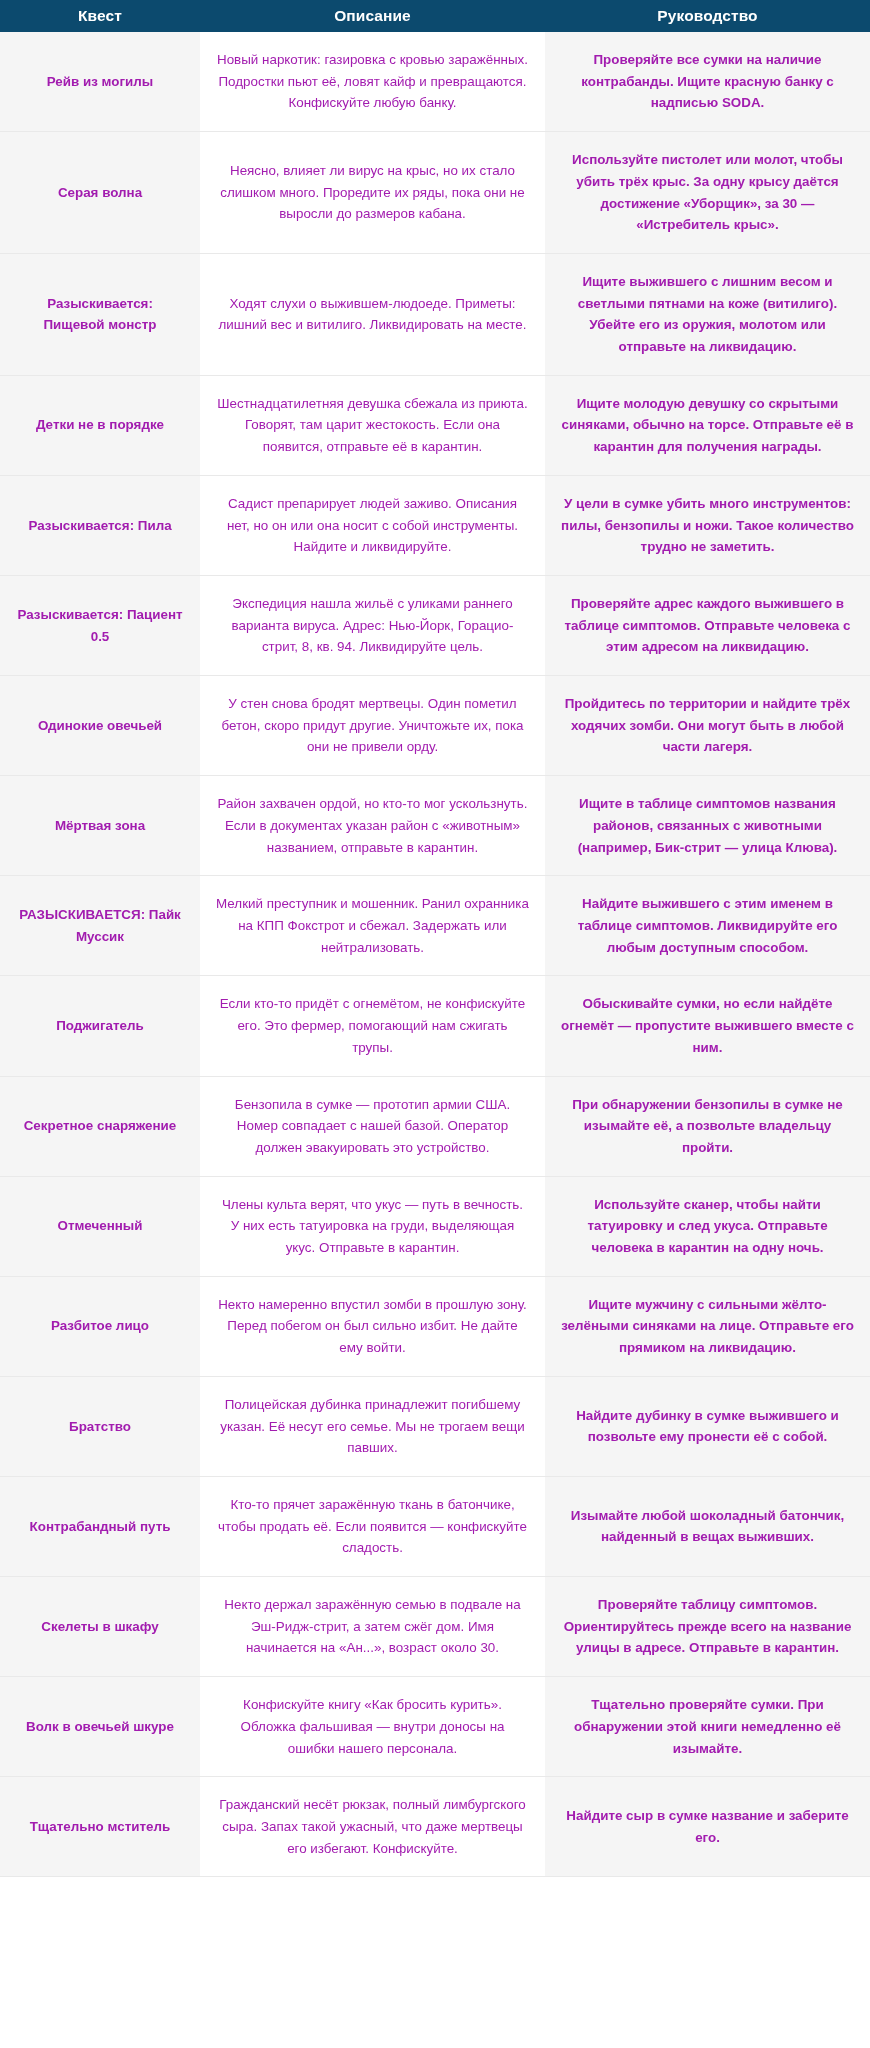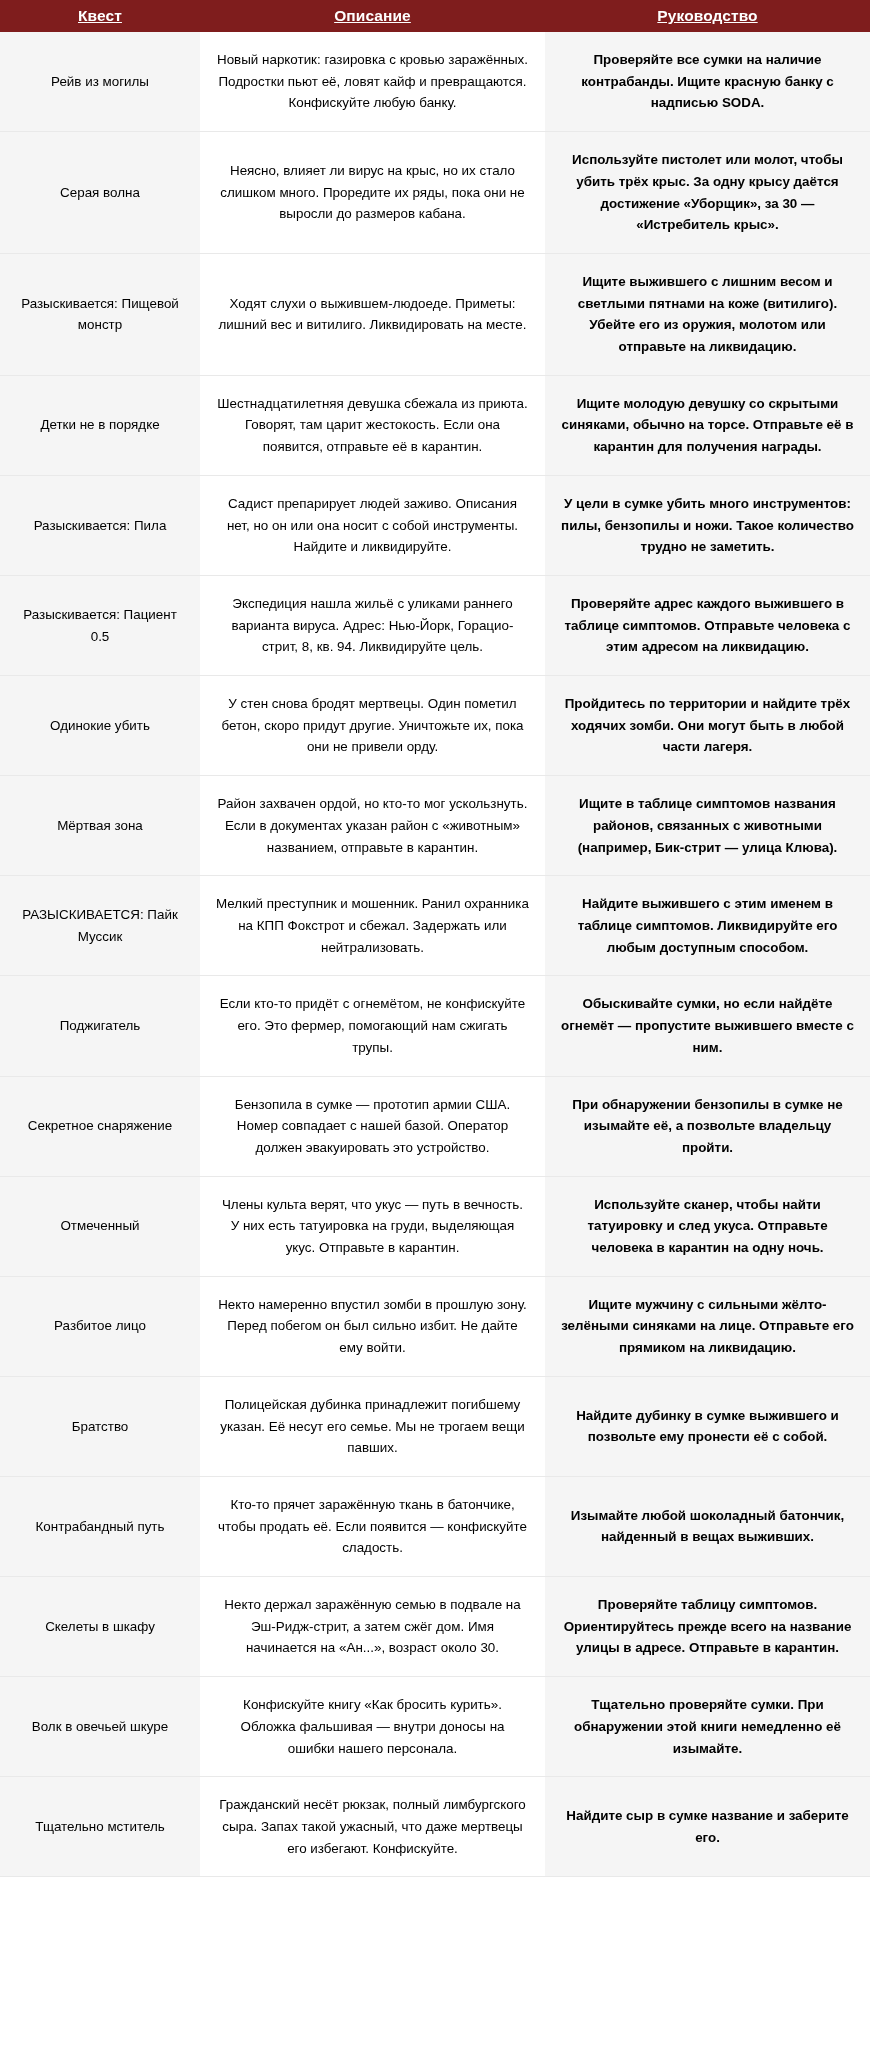--- a/index.html
+++ b/index.html
@@ -16,54 +16,53 @@
 
   .quest-table {
     width: 870px;
     border-collapse: collapse;
     table-layout: fixed;
     background: #ffffff;
   }
 
   
   .quest-table thead th {
-    background: #7f1d1d;
+    background: #0c4a6e;
     color: #ffffff;
     font-size: 15.5px;
     font-weight: bold;
     text-align: center;
     padding: 0 6px;
     height: 32px;
     box-sizing: border-box;
     line-height: 1.2;
     letter-spacing: 0.1px;
-    text-decoration: underline;
   }
 
   
   .col-quest      { width: 200px; }
   .col-desc       { width: 345px; }
   .col-guide      { width: 325px; }
 
   
   .quest-table tbody td {
     font-size: 13.4px;
     line-height: 1.62;
-    color: #000000;
+    color: #a21caf;
     vertical-align: middle;
     padding: 17px 16px;
     box-sizing: border-box;
     border-bottom: 1px solid #e9e9e9;
     word-wrap: break-word;
     hyphens: none;
   }
 
   td.cell-quest {
     background: #f5f5f5;
-    font-weight: normal;
+    font-weight: bold;
     color: #2b2b2b;
     text-align: center;
     font-size: 13.6px;
     line-height: 1.55;
     padding-left: 10px;
     padding-right: 10px;
   }
 
   td.cell-desc {
     background: #ffffff;
@@ -121,21 +120,21 @@
         <td class="cell-quest">Разыскивается: Пила</td>
         <td class="cell-desc">Садист препарирует людей заживо. Описания нет, но он или она носит с собой инструменты. Найдите и ликвидируйте.</td>
         <td class="cell-guide">У цели в сумке убить много инструментов: пилы, бензопилы и ножи. Такое количество трудно не заметить.</td>
       </tr>
       <tr>
         <td class="cell-quest">Разыскивается: Пациент 0.5</td>
         <td class="cell-desc">Экспедиция нашла жильё с уликами раннего варианта вируса. Адрес: Нью-Йорк, Горацио-стрит, 8, кв. 94. Ликвидируйте цель.</td>
         <td class="cell-guide">Проверяйте адрес каждого выжившего в таблице симптомов. Отправьте человека с этим адресом на ликвидацию.</td>
       </tr>
       <tr>
-        <td class="cell-quest">Одинокие убить</td>
+        <td class="cell-quest">Одинокие овечьей</td>
         <td class="cell-desc">У стен снова бродят мертвецы. Один пометил бетон, скоро придут другие. Уничтожьте их, пока они не привели орду.</td>
         <td class="cell-guide">Пройдитесь по территории и найдите трёх ходячих зомби. Они могут быть в любой части лагеря.</td>
       </tr>
       <tr>
         <td class="cell-quest">Мёртвая зона</td>
         <td class="cell-desc">Район захвачен ордой, но кто-то мог ускользнуть. Если в документах указан район с «животным» названием, отправьте в карантин.</td>
         <td class="cell-guide">Ищите в таблице симптомов названия районов, связанных с животными (например, Бик-стрит — улица Клюва).</td>
       </tr>
       <tr>
         <td class="cell-quest">РАЗЫСКИВАЕТСЯ: Пайк Муссик</td>

